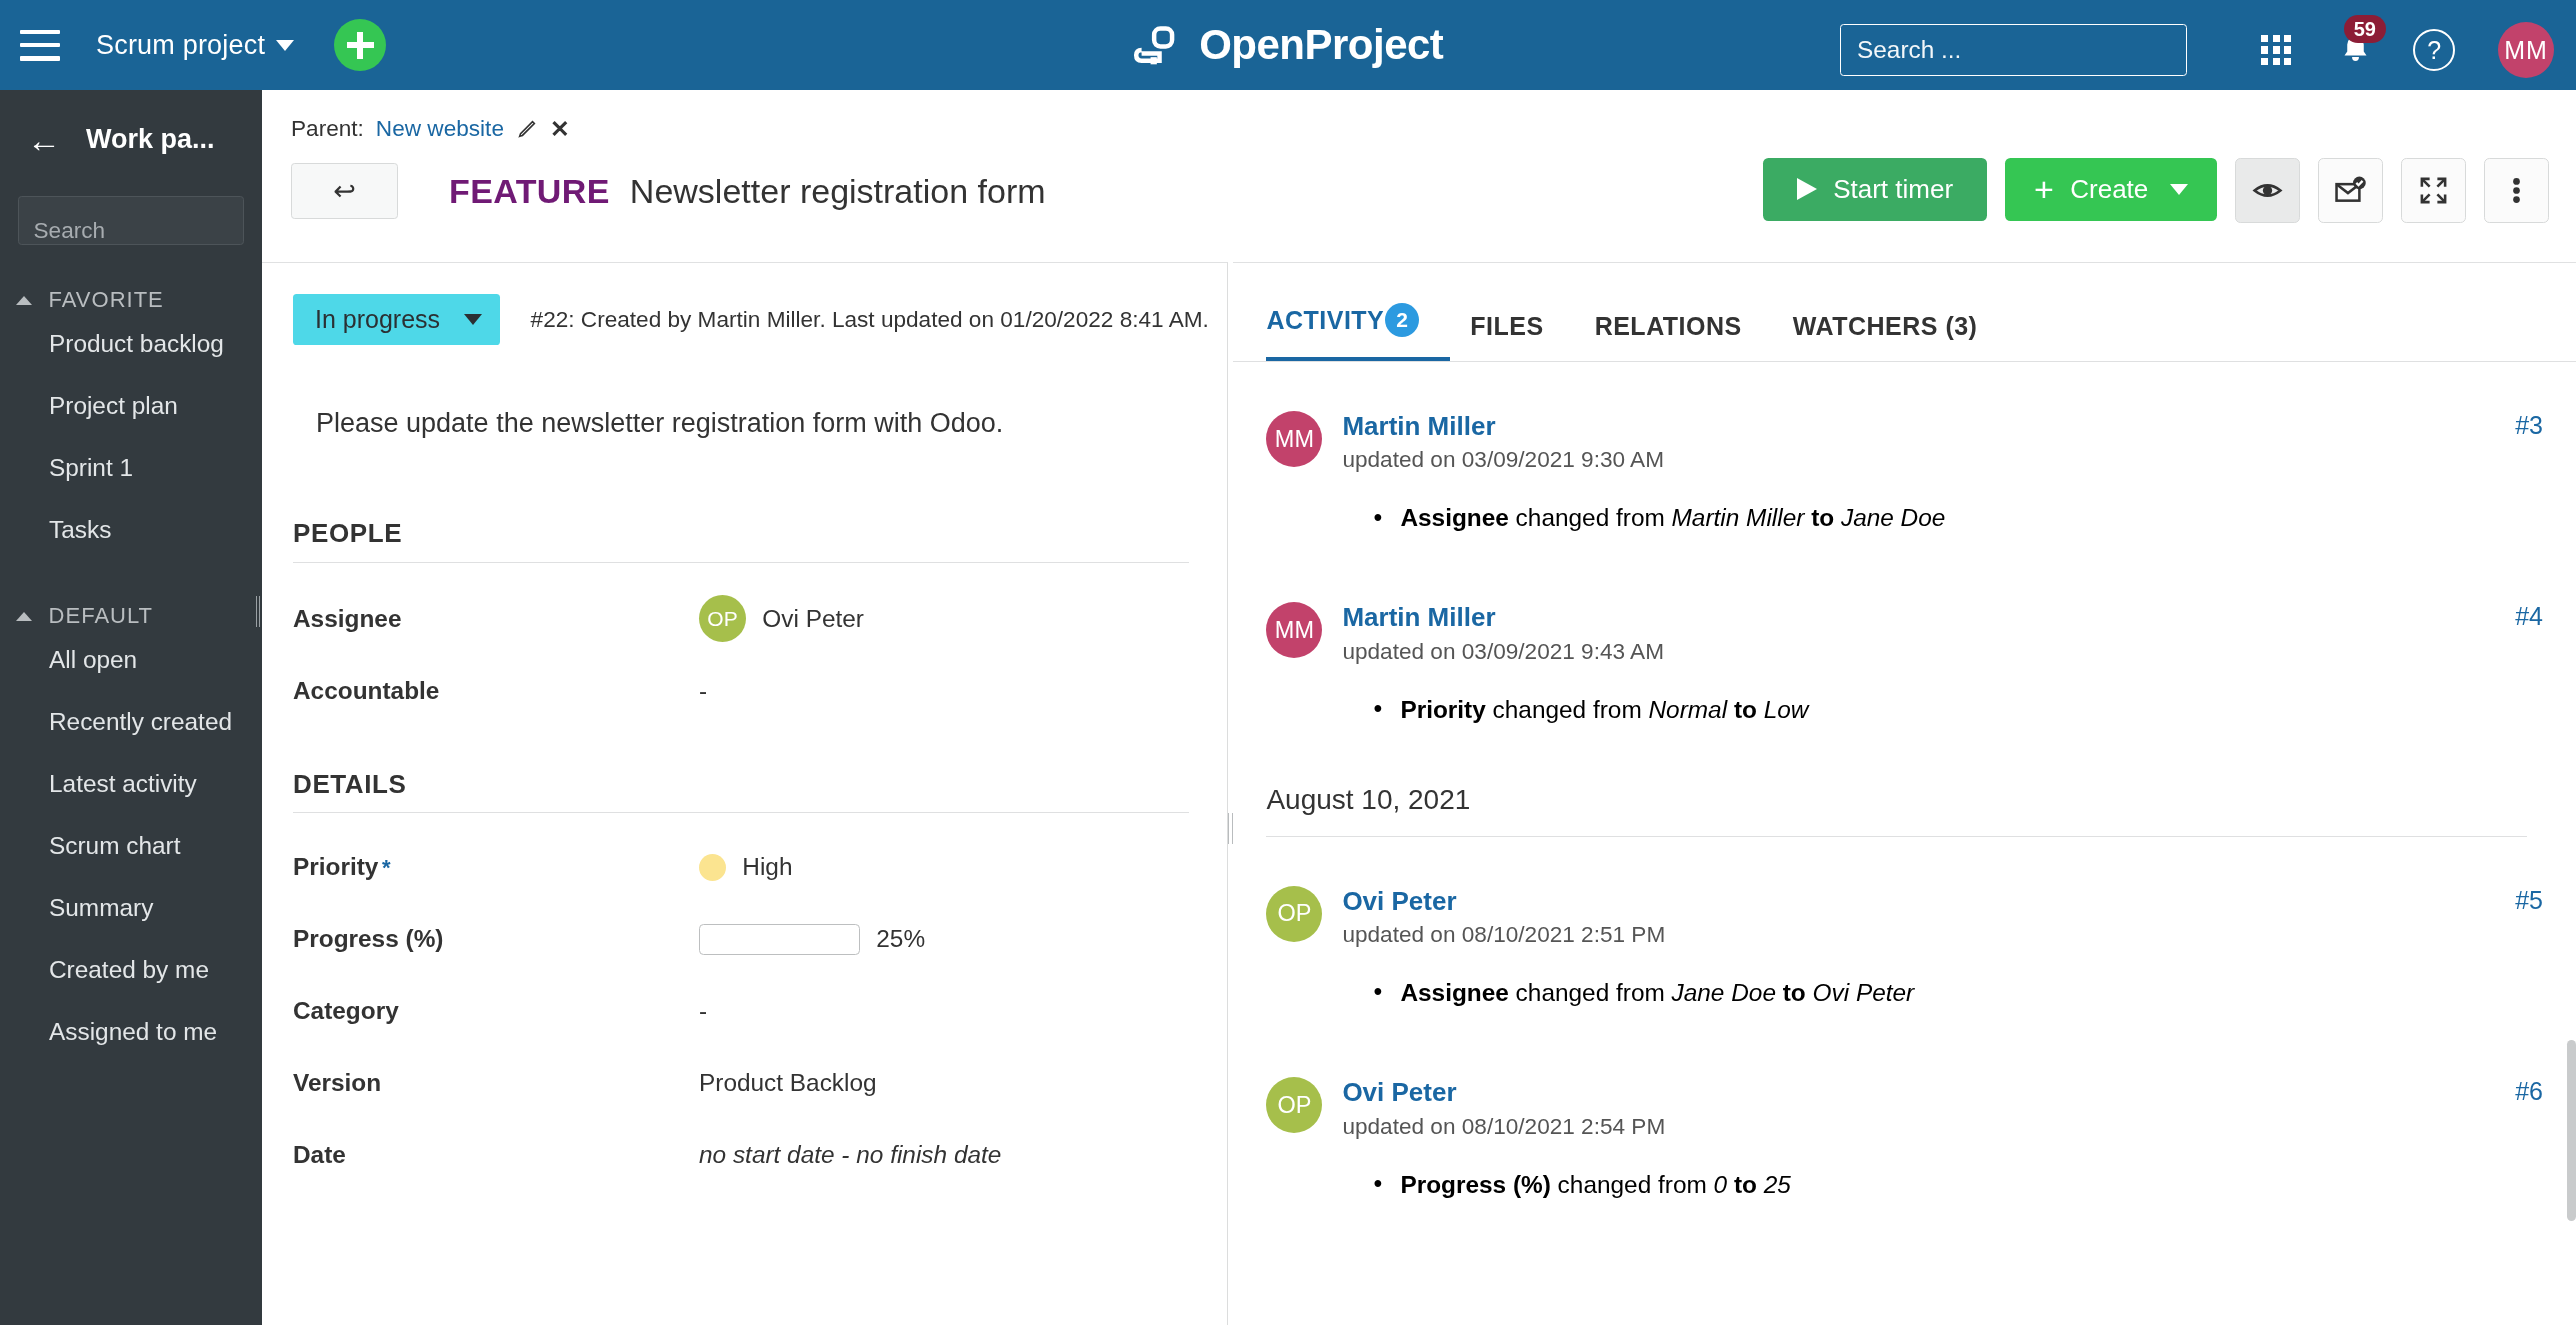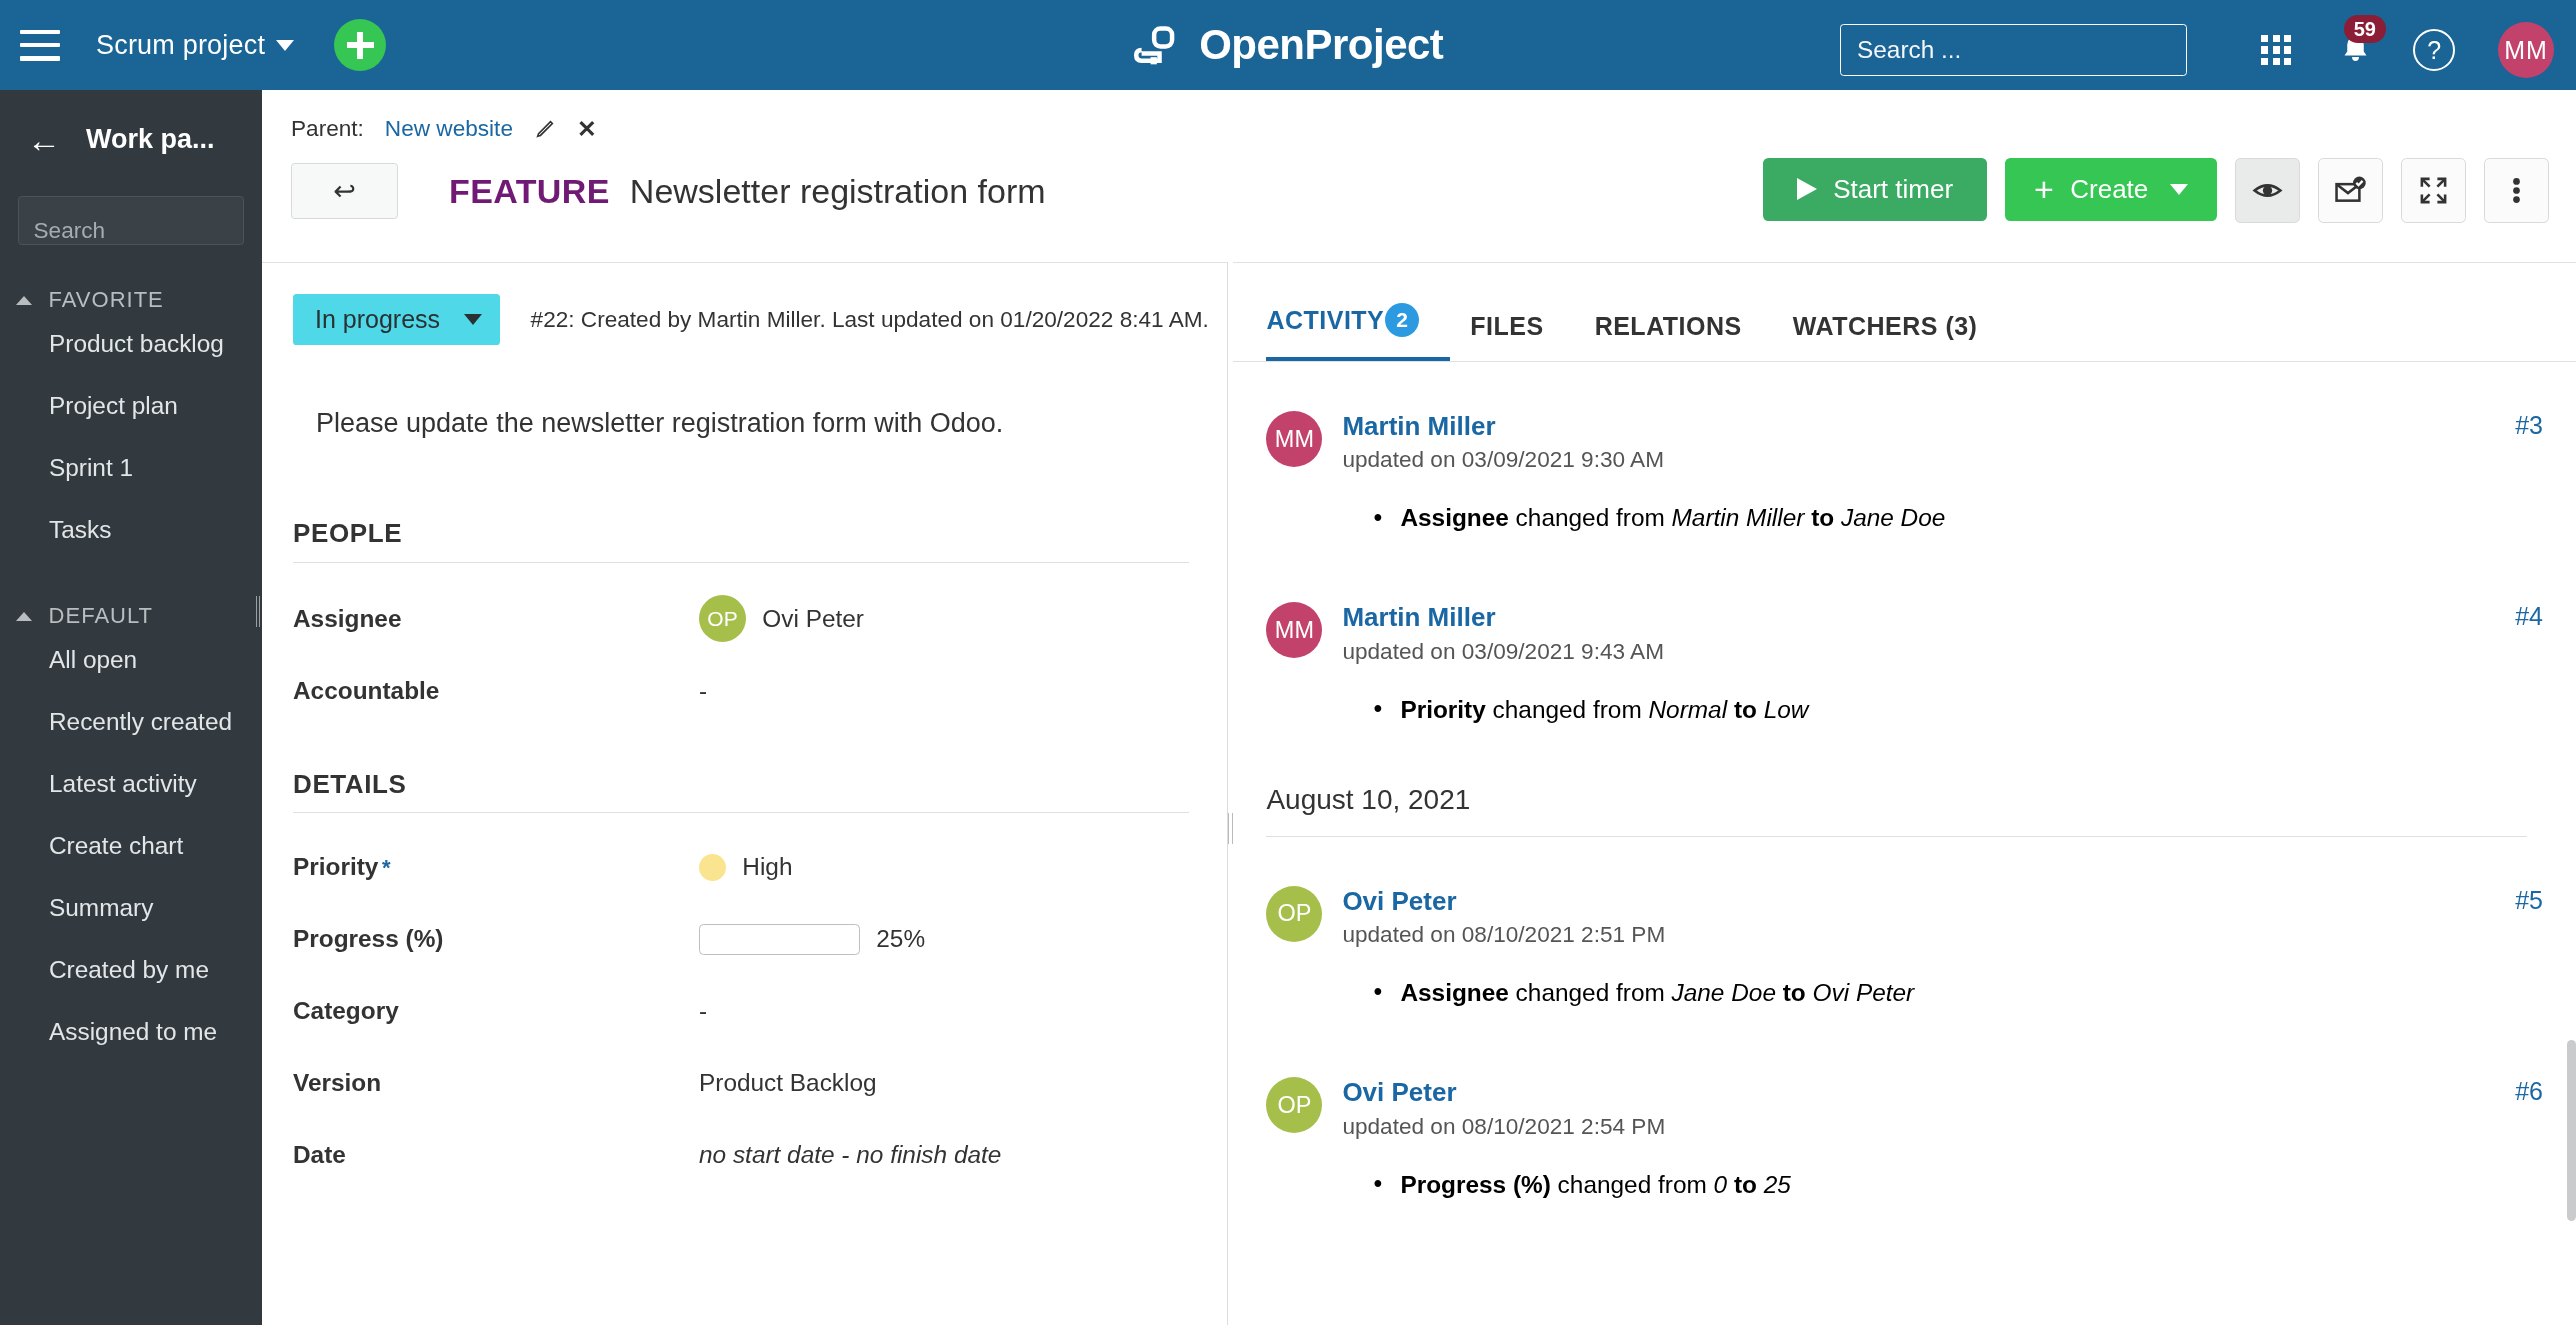--- a/index.html
+++ b/index.html
@@ -133,21 +133,21 @@
   }
 
   
   .main {
     position: absolute; top: 90px; left: 262px;
     width: 2314px; height: 1236px;
     background: #ffffff;
   }
   .wp-toolbar-area { position: relative; height: 172px; }
   .parent-line {
-    display: flex; align-items: center; gap: 21px;
+    display: flex; align-items: center; gap: 12px;
     padding: 25px 0 0 29px; font-size: 22.6px; color: #333; text-align: center;
   }
   .parent-link { color: #1a67a3; cursor: pointer; }
   .pencil-icon { font-size: 22px; color: #333; cursor: pointer; transform: rotate(0deg); }
   .close-x { font-size: 23.5px; color: #333; cursor: pointer; font-weight: bold;}
 
   .title-row {
     display: flex; align-items: center;
     padding: 20px 0 0 29px; position: relative;
   }
@@ -418,21 +418,21 @@
   <div class="side-item">Sprint 1</div>
   <div class="side-item">Tasks</div>
 
   <div class="side-group">
     <span class="chev-up"></span>
     <span class="side-group-label">DEFAULT</span>
   </div>
   <div class="side-item">All open</div>
   <div class="side-item">Recently created</div>
   <div class="side-item">Latest activity</div>
-  <div class="side-item">Create chart</div>
+  <div class="side-item">Scrum chart</div>
   <div class="side-item">Summary</div>
   <div class="side-item">Created by me</div>
   <div class="side-item">Assigned to me</div>
 
   <div class="side-resizer"></div>
 </div>
 
 <div class="main">
 
   <div class="wp-toolbar-area">

